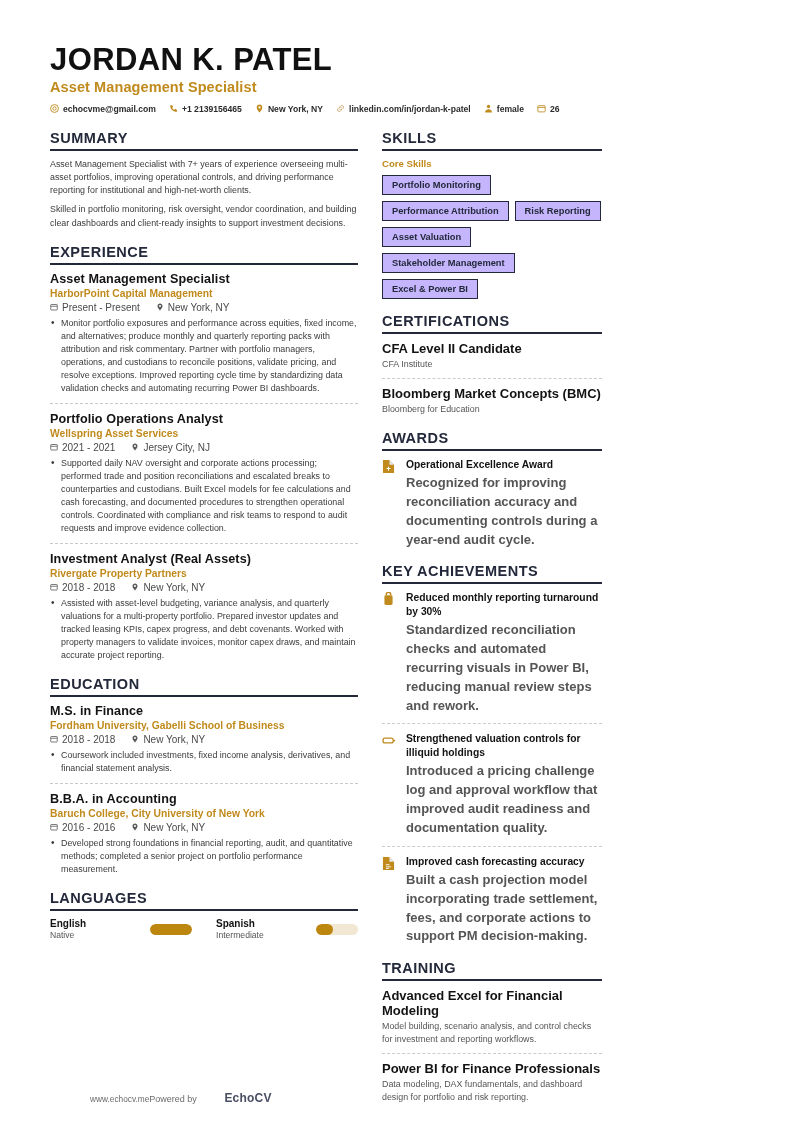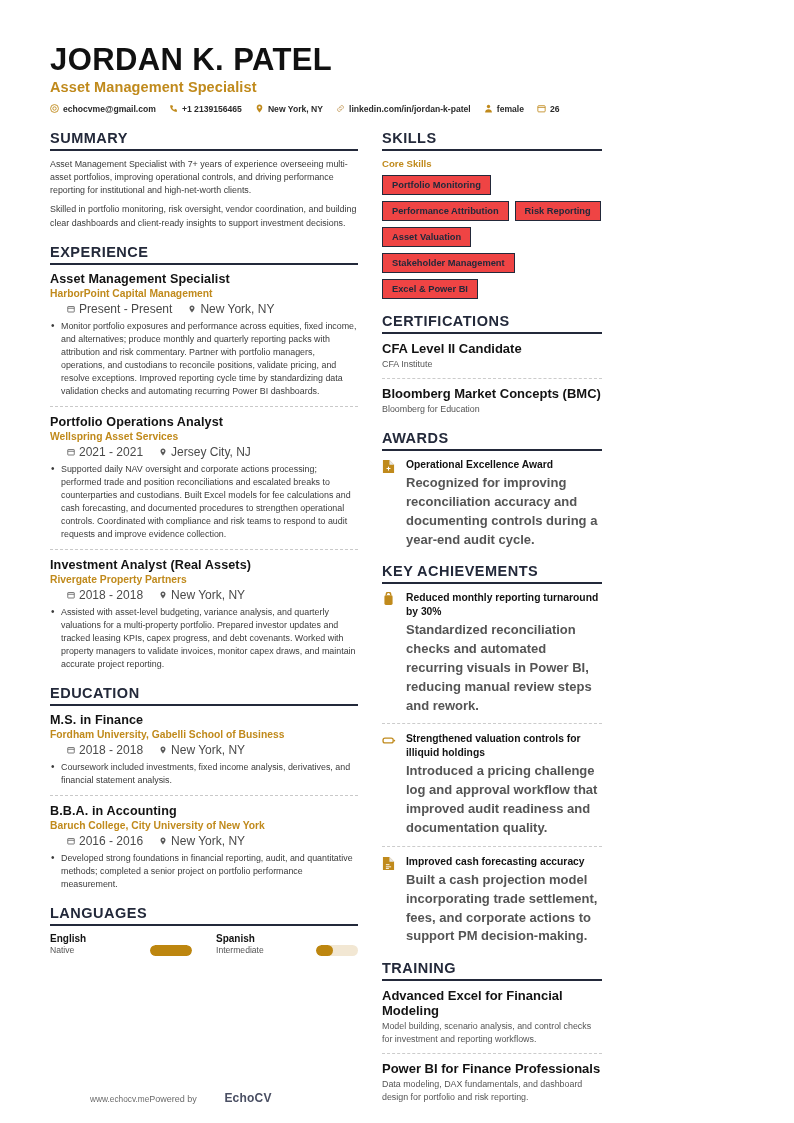--- a/index.html
+++ b/index.html
@@ -30,39 +30,39 @@
 
   
   .sum-p { font-size:8.9px; line-height:1.48; color:#3b3b3b; margin:0 0 6px 0; }
   .sum-p:last-child { margin-bottom:0; }
 
   
   .entry { padding-bottom:8px; margin-bottom:8px; border-bottom:1px dashed #c9c9c9; }
   .entry.last { border-bottom:none; padding-bottom:0; margin-bottom:0; }
   .entry-title { font-size:12.6px; font-weight:bold; color:#131313; margin:0 0 2px 0; letter-spacing:.1px; }
   .entry-org { font-size:10.3px; font-weight:bold; color:#c08a1c; margin:0 0 3px 0; }
-  .entry-meta { display:flex; align-items:flex-start; font-size:12px; color:#4a4a4a; margin-bottom:4px;margin-left:17px; }
+  .entry-meta { display:flex; align-items:flex-start; font-size:10px; color:#4a4a4a; margin-bottom:4px; }
   .meta-item { display:flex; align-items:center; gap:4px; margin-right:16px; white-space:nowrap; }
   .bullets { margin:0; padding:0; list-style:none; }
   .bullets li { position:relative; padding-left:11px; font-size:8.9px; line-height:1.46; color:#3b3b3b; }
   .bullets li::before { content:"•"; position:absolute; left:1px; top:-1px; font-size:10px; color:#3b3b3b; }
 
   
   .langs { display:flex; gap:24px; }
-  .lang { flex:1; display:flex; align-items:flex-end; }
+  .lang { flex:1; display:flex; align-items:center; }
   .lang-txt { width:100px; }
   .lang-name { font-size:10px; font-weight:bold; color:#131313; line-height:1.25; }
   .lang-level { font-size:8.6px; color:#555; line-height:1.25; }
   .lang-bar { flex:1; height:11px; border-radius:6px; background:#f2e7d3; overflow:hidden; }
   .lang-fill { height:100%; border-radius:6px; background:#bd860f; }
 
   
   .skill-group { font-size:9.6px; font-weight:bold; color:#c08a1c; margin-bottom:6px; }
   .tags { display:flex; flex-wrap:wrap; gap:6px; }
-  .tag { border:1.4px solid #23293a; padding:4px 9px; font-size:9.3px; font-weight:bold; color:#23293a; background:#ef4444; }
+  .tag { border:1.4px solid #23293a; padding:4px 9px; font-size:9.3px; font-weight:bold; color:#23293a; background:#c4b5fd; }
 
   
   .r-entry { padding-bottom:7px; margin-bottom:7px; border-bottom:1px dashed #cccccc; }
   .r-entry.last { border-bottom:none; padding-bottom:0; margin-bottom:0; }
   .r-title { font-size:13px; font-weight:bold; color:#131313; margin-bottom:2px; }
   .r-sub { font-size:8.9px; color:#555555; line-height:1.45; }
 
   
   .ic-entry { display:flex; gap:9px; padding-bottom:8px; margin-bottom:8px; border-bottom:1px dashed #cccccc; }
   .ic-entry.last { border-bottom:none; padding-bottom:0; margin-bottom:0; }

